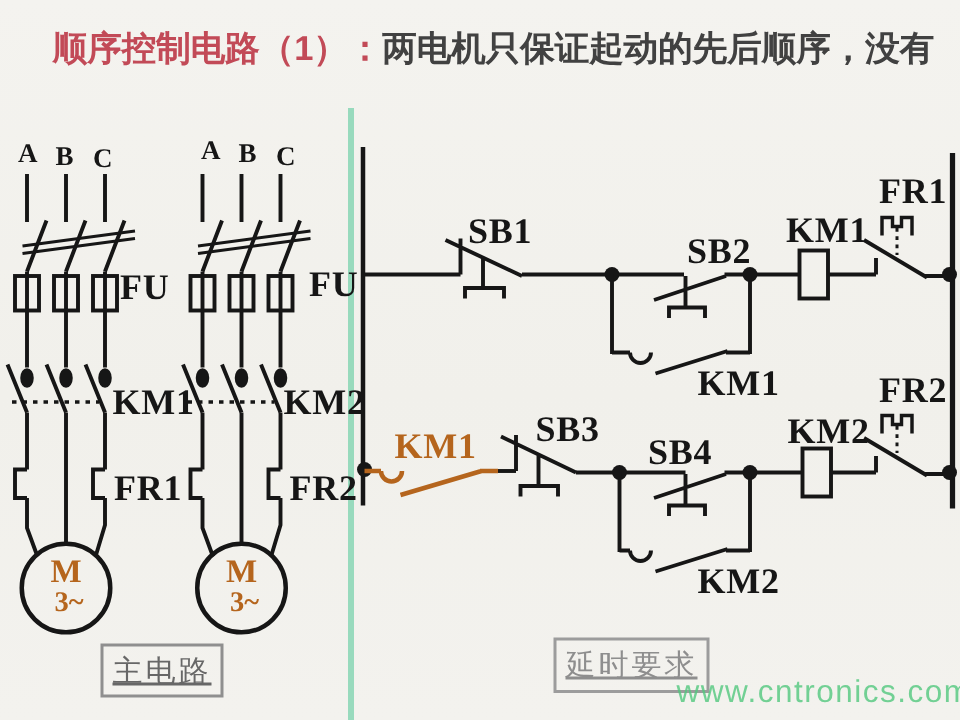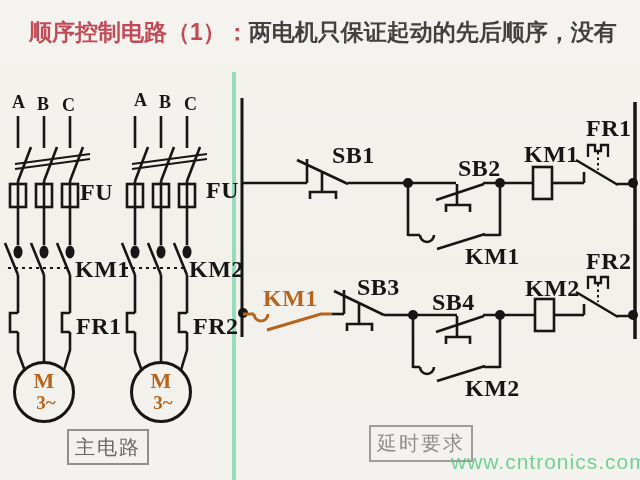--- a/index.html
+++ b/index.html
@@ -1,19 +1,20 @@
 <!DOCTYPE html>
 <html><head>
 <meta charset="utf-8">
 <style>
   html,body{margin:0;padding:0;}
   .stage{
     position:relative;width:640px;height:480px;overflow:hidden;
     background:linear-gradient(180deg,#f4f3ef 0%,#f1f0eb 55%,#f3f2ee 100%);
     font-family:"Liberation Serif",serif;
+    text-align:center;
   }
   .stage svg{position:absolute;left:0;top:0;}
   .title{
     position:absolute;left:29px;top:15px;width:600px;
     font-family:"Liberation Sans",sans-serif;font-size:23px;font-weight:bold;
     line-height:34px;color:#414141;letter-spacing:0px;
   }
   .title .red{color:#c24a57;}
   .lbl{
     position:absolute;font-weight:bold;font-size:24px;color:#161616;
@@ -21,21 +22,21 @@
   }
   .phase{font-size:18px;}
   .orange{color:#b5651d;}
   .motor-txt{
     position:absolute;transform:translate(-50%,-50%);
     color:#b5651d;font-weight:bold;white-space:nowrap;line-height:1;
   }
   .cn-box{
     position:absolute;border:2px solid #8f8f8f;background:transparent;
     display:flex;align-items:center;justify-content:center;
-    font-family:"Liberation Sans",sans-serif;letter-spacing:2px;
+    font-family:"Liberation Sans",sans-serif;letter-spacing:2px;text-decoration:underline;
   }
   .box-main{color:#676767;font-size:20px;}
   .box-ctrl{color:#8e8e8e;font-size:20px;border-color:#9c9c9c;}
   .watermark{
     position:absolute;left:451px;top:450px;
     font-family:"Liberation Sans",sans-serif;font-size:21px;
     color:#52c87e;opacity:0.8;letter-spacing:1px;white-space:nowrap;
   }
 </style>
 </head>
@@ -171,21 +172,21 @@
 
   <span class="lbl phase" style="left:134px;top:91px">A</span>
   <span class="lbl phase" style="left:159px;top:93px">B</span>
   <span class="lbl phase" style="left:184px;top:95px">C</span>
   <span class="lbl" style="left:206px;top:178px">FU</span>
   <span class="lbl" style="left:189px;top:257px">KM2</span>
   <span class="lbl" style="left:193px;top:314px">FR2</span>
   <span class="motor-txt" style="left:161px;top:381px;font-size:22px">M</span>
   <span class="motor-txt" style="left:163px;top:402px;font-size:19px">3~</span>
 
-  <span class="lbl" style="left:332px;top:143px">SB1</span>
+  <span class="lbl" style="left:312px;top:143px">SB1</span>
   <span class="lbl" style="left:458px;top:156px">SB2</span>
   <span class="lbl" style="left:465px;top:244px">KM1</span>
   <span class="lbl" style="left:524px;top:142px">KM1</span>
   <span class="lbl" style="left:586px;top:116px">FR1</span>
 
   <span class="lbl orange" style="left:263px;top:286px">KM1</span>
   <span class="lbl" style="left:357px;top:275px">SB3</span>
   <span class="lbl" style="left:432px;top:290px">SB4</span>
   <span class="lbl" style="left:465px;top:376px">KM2</span>
   <span class="lbl" style="left:525px;top:276px">KM2</span>

